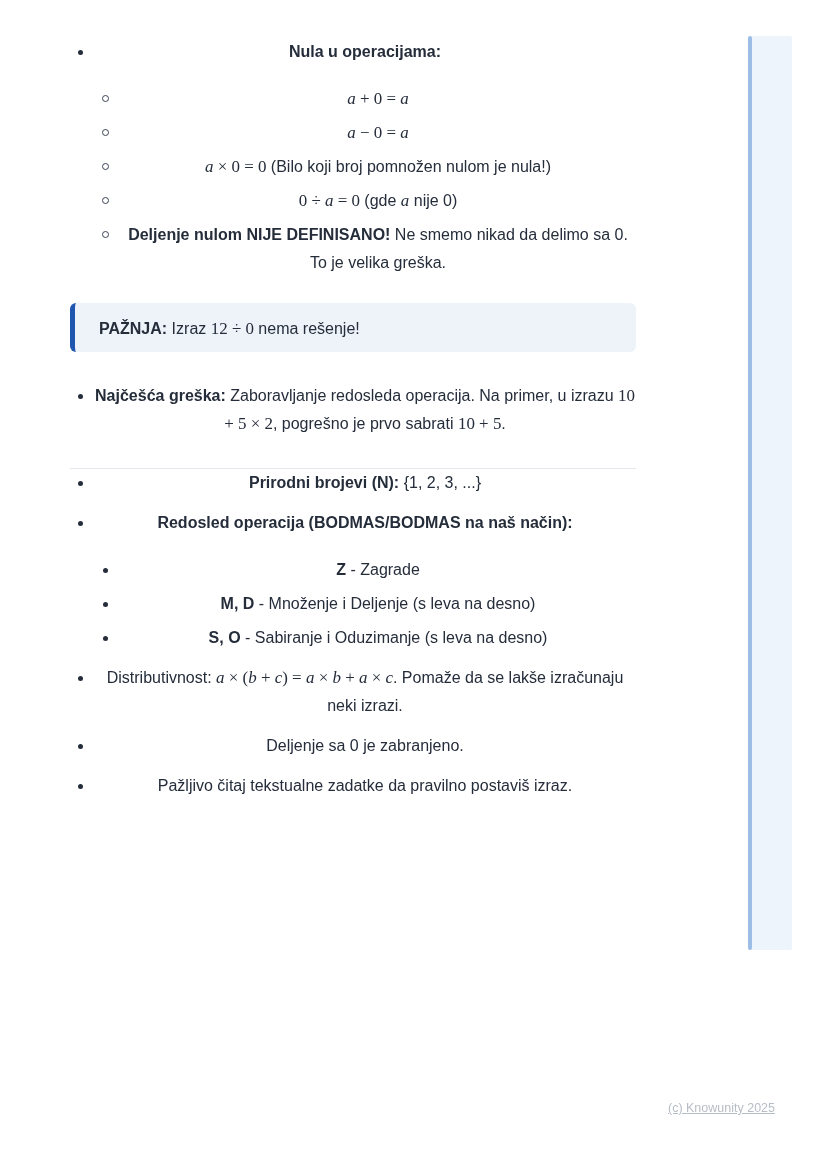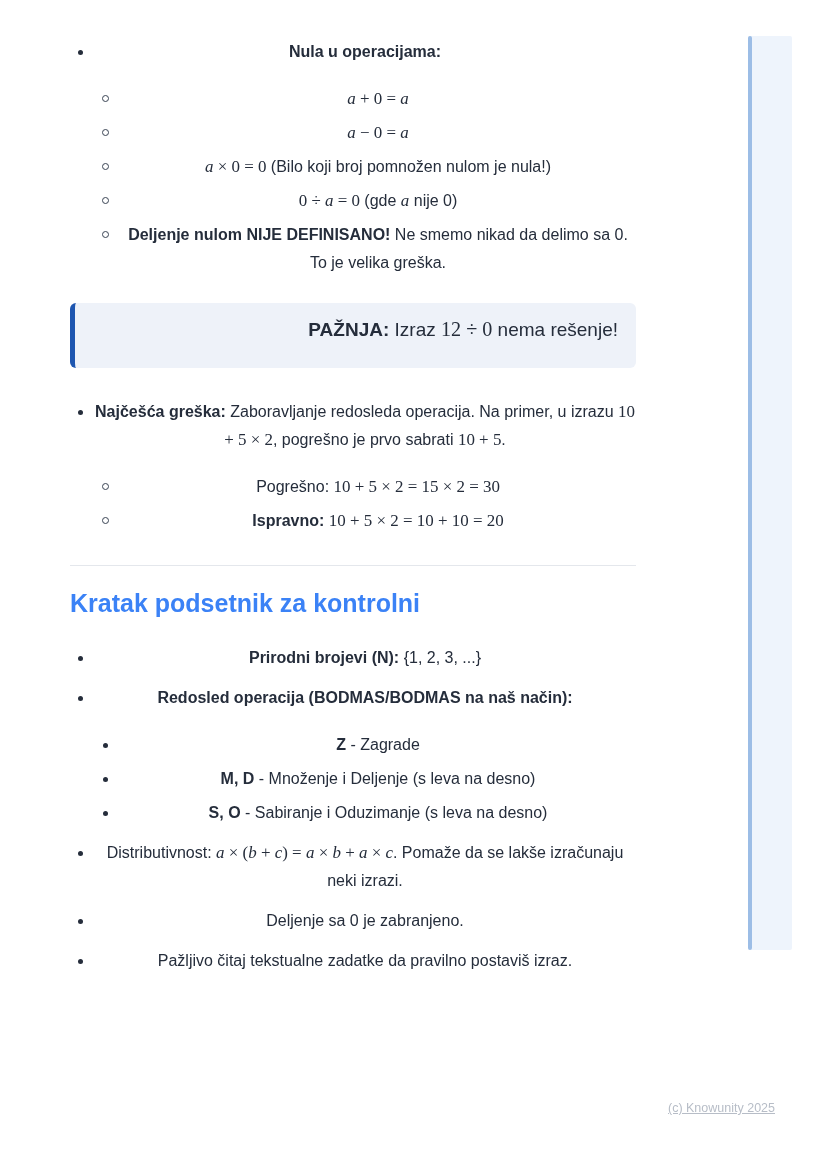--- a/index.html
+++ b/index.html
@@ -40,23 +40,23 @@
   }
 
   .seg-bold { font-weight: bold; }
   .seg-math { font-family: "Liberation Serif", serif; font-size: 1.06em; }
   .seg-mvar { font-family: "Liberation Serif", serif; font-size: 1.06em; font-style: italic; }
 
   .callout {
     background: var(--callout-bg, #eef2f9);
     border-left: 5px solid var(--callout-border, #1e56b0);
     border-radius: 6px;
-    padding: 12px 18px 24px 24px;
+    padding: 12px 18px 9px 24px;
     margin: 26px 0 30px 0;
-    font-size: 19px; line-height: 28px; text-align: right;
+    font-size: 16px; line-height: 28px;
   }
 
   .divider {
     border: none; height: 0;
     border-top: 1px solid var(--divider, #e4e7ec);
     margin: 30px 0 0 0;
   }
   .heading {
     color: var(--heading-accent, #3b82f6);
     font-size: 25px; line-height: 30px; font-weight: bold;
@@ -112,34 +112,25 @@
       </li>
     </ul>
 
     <div class="callout">
       <div class="li-text"><span class="seg-bold">PAŽNJA:</span><span> Izraz </span><span class="seg-math">12 ÷ 0</span><span> nema rešenje!</span></div>
     </div>
 
     <ul class="l1">
       <li>
         <div class="li-text"><span class="seg-bold">Najčešća greška:</span><span> Zaboravljanje redosleda operacija. Na primer, u izrazu </span><span class="seg-math">10 + 5 × 2</span><span>, pogrešno je prvo sabrati </span><span class="seg-math">10 + 5</span><span>.</span></div>
-        <ul class="sub circle">
-            <li>
-              <div class="li-text"><span>Pogrešno: </span><span class="seg-math">10 + 5 × 2 = 15 × 2 = 30</span></div>
-            </li>
-            <li>
-              <div class="li-text"><span class="seg-bold">Ispravno:</span><span> </span><span class="seg-math">10 + 5 × 2 = 10 + 10 = 20</span></div>
-            </li>
-          </ul>
       </li>
     </ul>
 
     <hr class="divider">
 
-    <h2 class="heading">Kratak podsetnik za kontrolni</h2>
 
     <ul class="l1">
       <li>
         <div class="li-text"><span class="seg-bold">Prirodni brojevi (N):</span><span> {1, 2, 3, ...}</span></div>
       </li>
       <li>
         <div class="li-text"><span class="seg-bold">Redosled operacija (BODMAS/BODMAS na naš način):</span></div>
         <ul class="sub disc">
             <li>
               <div class="li-text"><span class="seg-bold">Z</span><span> - Zagrade</span></div>

